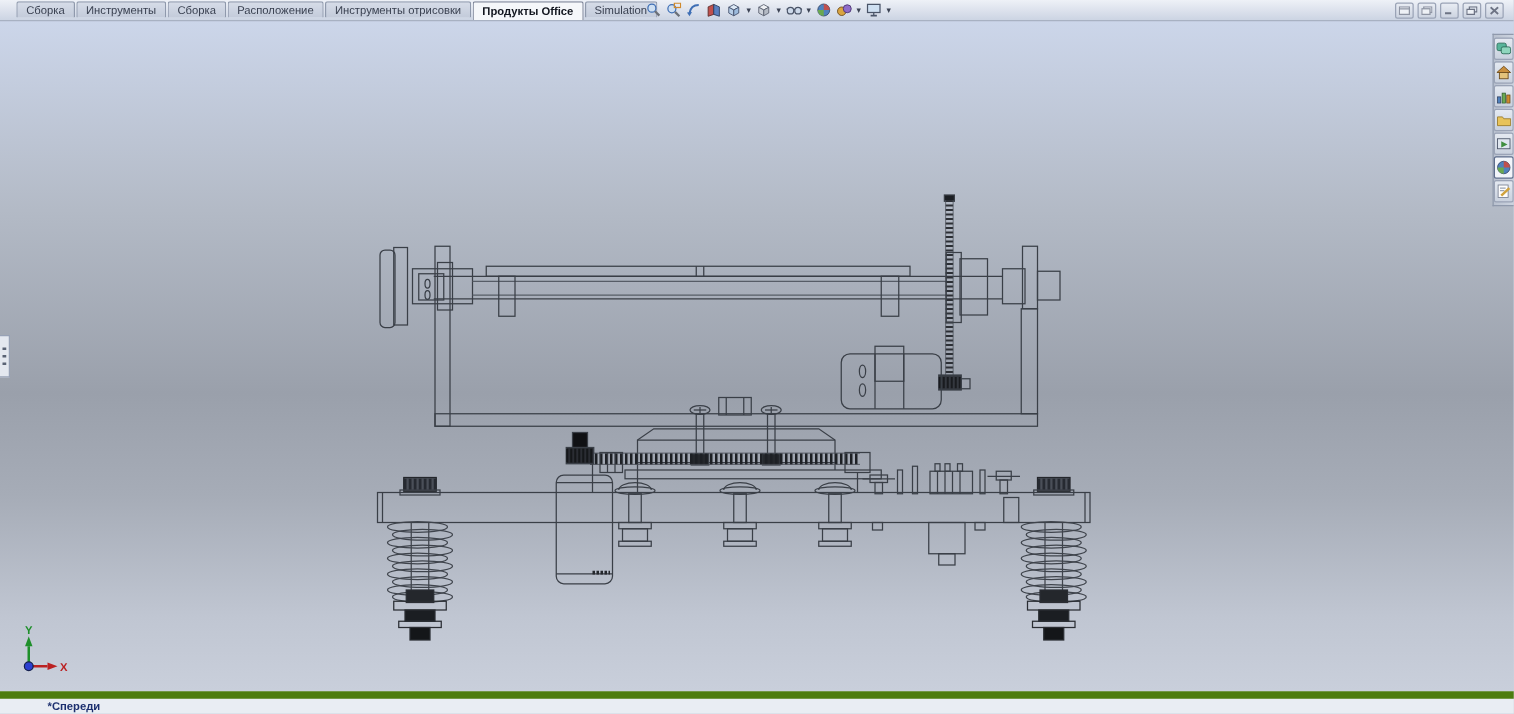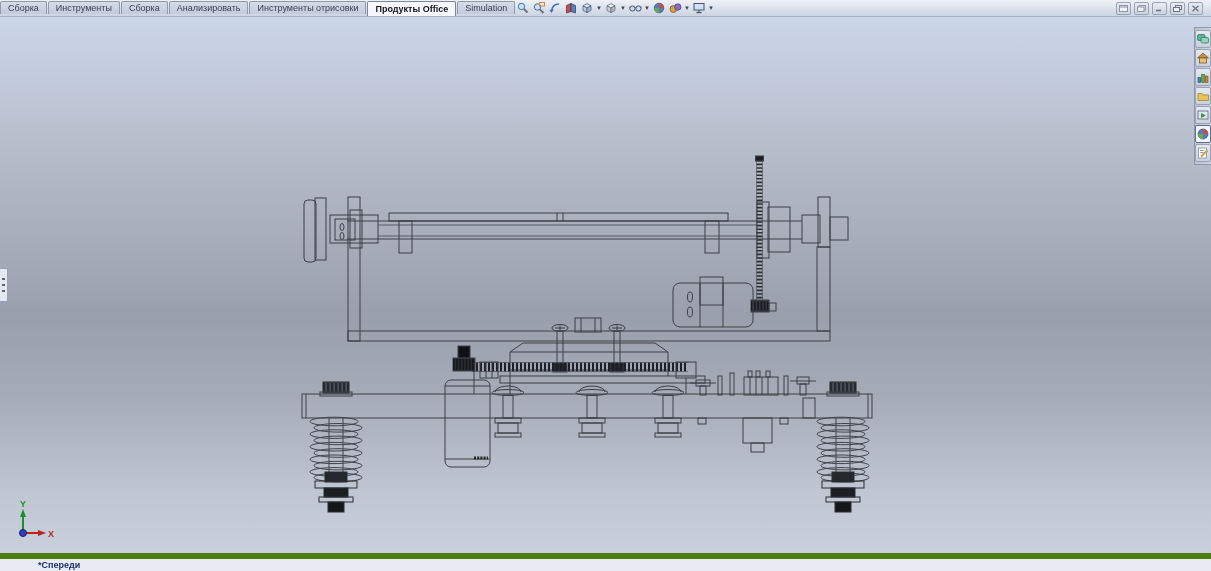--- a/index.html
+++ b/index.html
@@ -6,21 +6,21 @@
   body{
     width:1211px;height:571px;position:relative;overflow:hidden;
     font-family:"Liberation Sans",sans-serif;background:#ccd2de;
   }
   
   .topbar{
     position:absolute;top:0;left:0;width:1211px;height:16px;
     background:linear-gradient(#eef1f7,#ccd4e3);
     border-bottom:1px solid #a8b1c2;z-index:6;
   }
-  .tabs{position:absolute;left:0;top:1px;height:15px;display:flex;align-items:flex-start;}
+  .tabs{position:absolute;left:13px;top:1px;height:15px;display:flex;align-items:flex-start;}
   .tab{
     font-size:9px;line-height:12px;height:12px;padding:0 7px;margin-right:1px;
     background:linear-gradient(#d6dce8,#c3cbda);border:1px solid #8f99ac;border-bottom:none;
     color:#394050;border-radius:2px 2px 0 0;white-space:nowrap;cursor:default;
   }
   .tab.active{
     background:#f5f7fa;font-weight:bold;color:#12161f;height:14px;line-height:14px;
     border-color:#7d8598;position:relative;z-index:2;
   }
   .hud{position:absolute;left:516px;top:1px;height:14px;display:flex;align-items:center;gap:2px;}
@@ -67,21 +67,21 @@
   }
 </style>
 </head>
 <body>
 
 <div class="topbar">
   <div class="tabs">
     <div class="tab">Сборка</div>
     <div class="tab">Инструменты</div>
     <div class="tab">Сборка</div>
-    <div class="tab">Анализировать</div>
+    <div class="tab">Расположение</div>
     <div class="tab">Инструменты отрисовки</div>
     <div class="tab active">Продукты Office</div>
     <div class="tab">Simulation</div>
   </div>
 
   <div class="hud">
     <div class="hudbtn" title="zoom-to-fit-icon">
       <svg width="12" height="12">
           <circle cx="4.5" cy="4.5" r="3.2" fill="#cfe0f2" stroke="#3f6fb5"></circle>
           <line x1="7" y1="7" x2="10.5" y2="10.5" stroke="#6b7078" stroke-width="1.8"></line>

